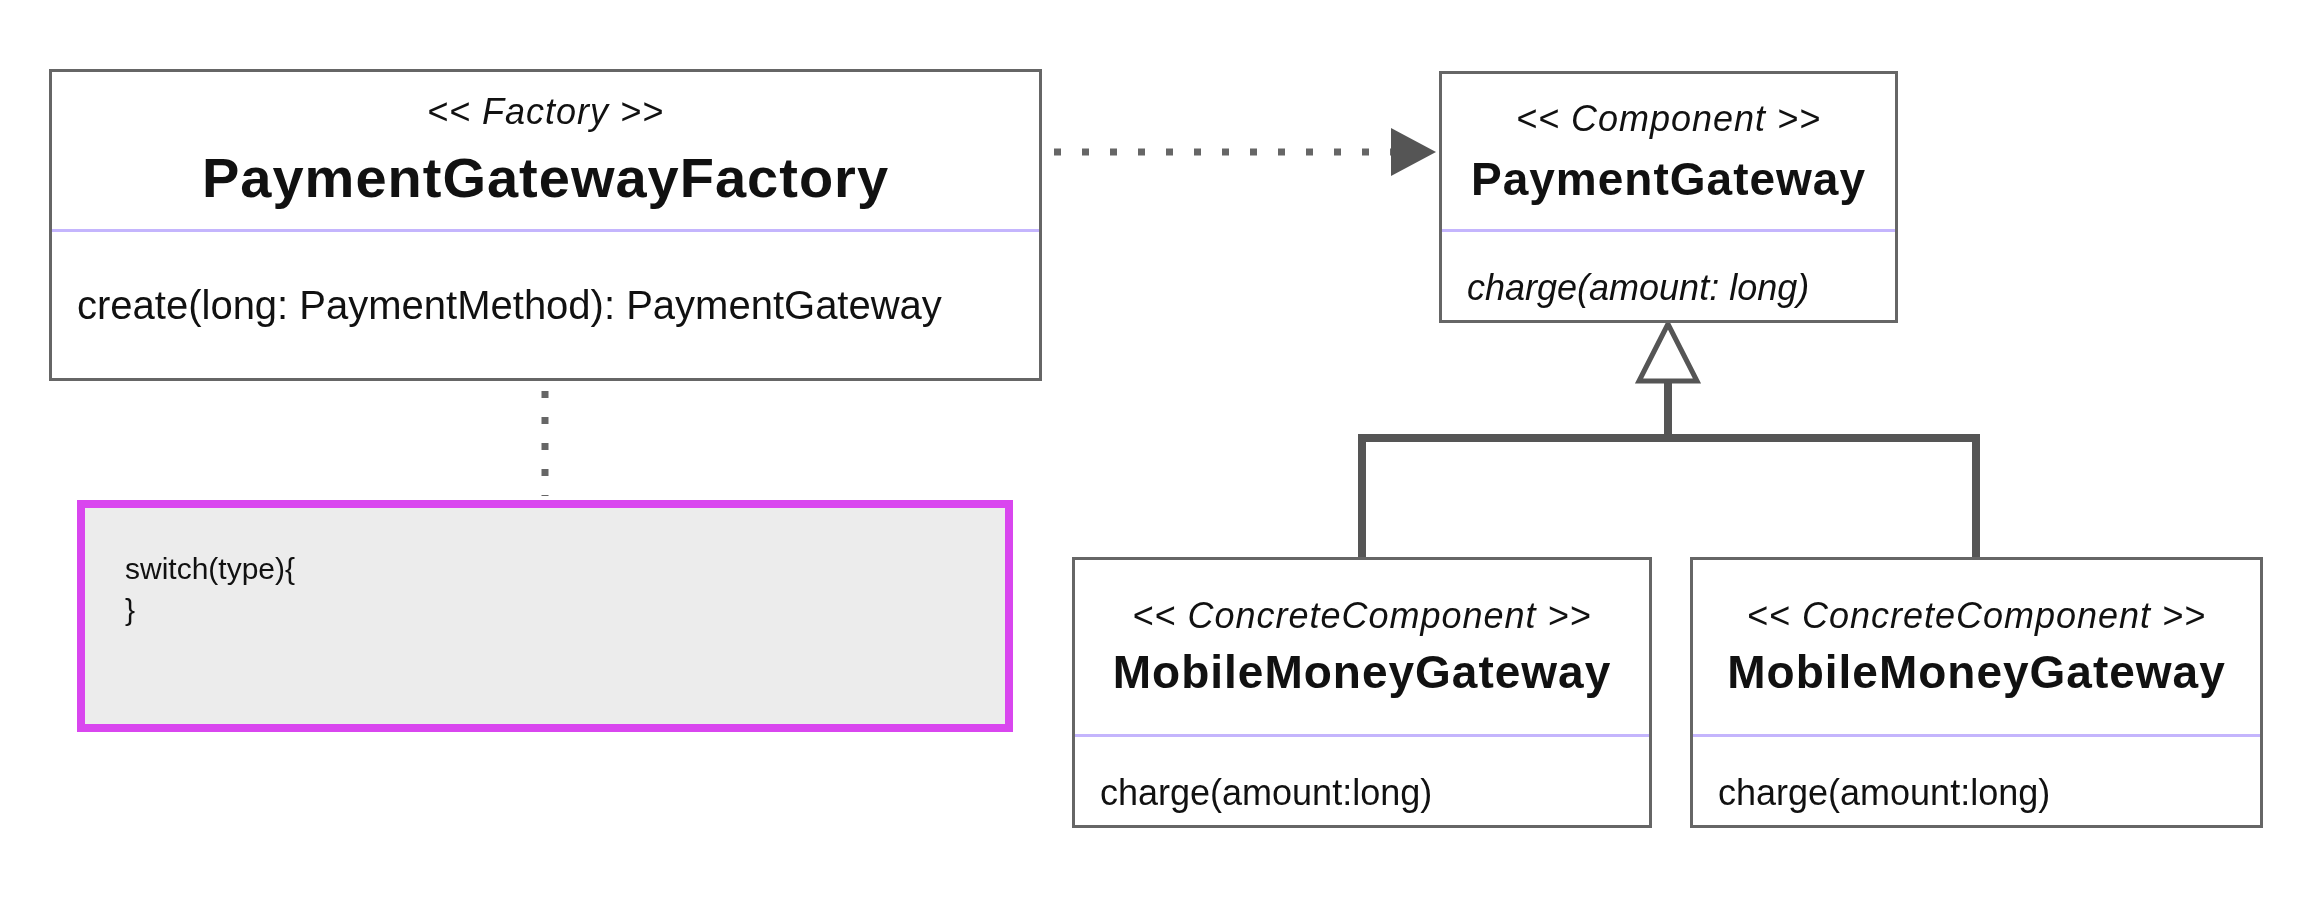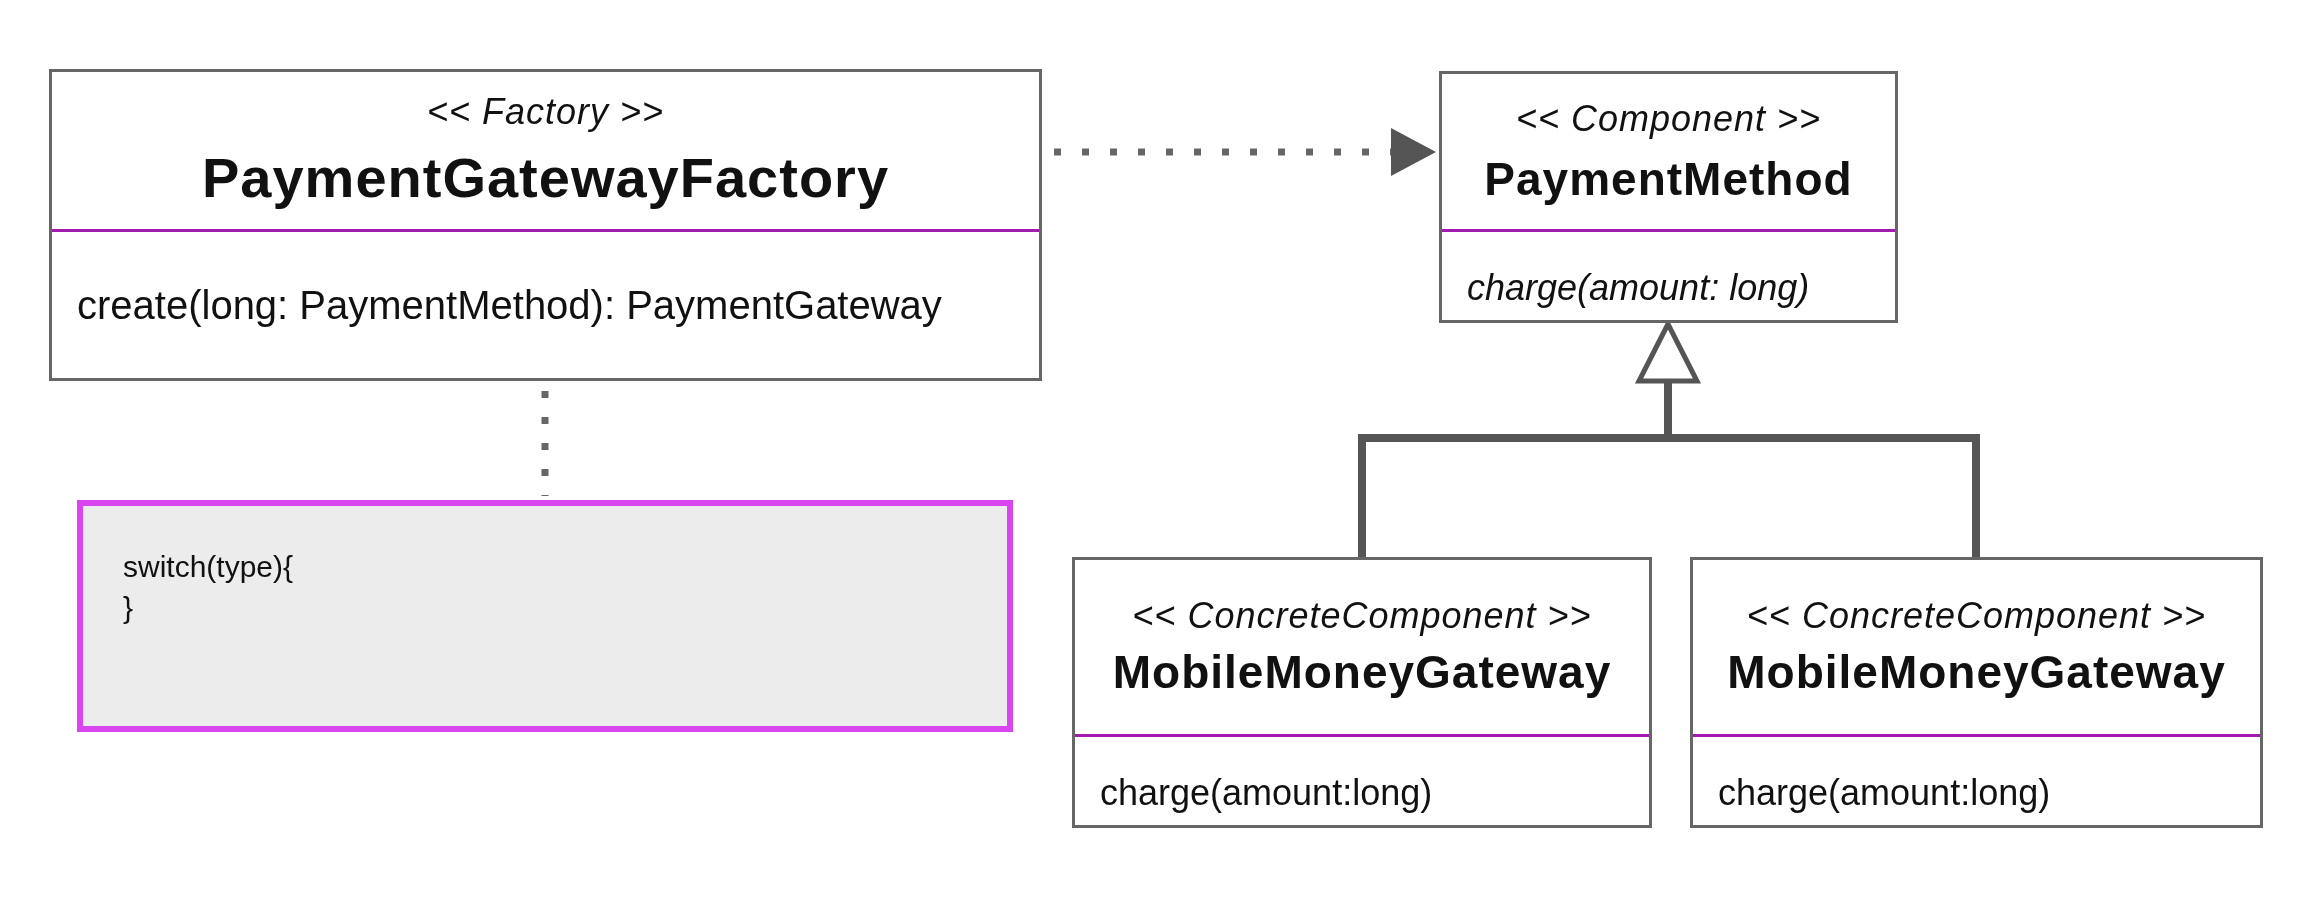--- a/index.html
+++ b/index.html
@@ -24,21 +24,21 @@
     position: absolute;
     background: #ffffff;
     border: 3px solid #666666;
   }
   .compartment.title {
     display: flex;
     flex-direction: column;
     align-items: center;
     justify-content: center;
     gap: 12px;
-    border-bottom: 3px solid #a21caf;
+    border-bottom: 3px solid #c4b5fd;
   }
   .stereotype {
     font-style: italic;
     font-size: 36px;
     letter-spacing: 1px;
     white-space: nowrap;
   }
   .class-name {
     font-weight: bold;
     font-size: 46px;
@@ -52,21 +52,21 @@
   }
   .method {
     font-size: 38px;
     white-space: nowrap;
   }
   .method.abstract { font-style: italic; }
   .method.small { font-size: 36px; margin-top: 24px; }
   .note-box {
     position: absolute;
     background: #ececec;
-    border: 6px solid #d946ef;
+    border: 8px solid #d946ef;
     padding: 40px 9px 0 40px;
   }
   .note-line {
     font-size: 30px;
     line-height: 41px;
     white-space: pre;
   }
 </style>
 </head>
 <body>
@@ -91,21 +91,21 @@
       <div class="class-name" style="font-size:56px;">PaymentGatewayFactory</div>
     </div>
     <div class="compartment methods" style="height:146px;">
       <div class="method" style="font-size:40px;">create(long: PaymentMethod): PaymentGateway</div>
     </div>
   </div>
 
   <div class="class-box" style="left:1439px; top:71px; width:459px; height:252px;">
     <div class="compartment title" style="height:158px; gap:12px;">
       <div class="stereotype">&lt;&lt; Component &gt;&gt;</div>
-      <div class="class-name">PaymentMethod</div>
+      <div class="class-name">PaymentGateway</div>
     </div>
     <div class="compartment methods" style="height:88px;">
       <div class="method small abstract">charge(amount: long)</div>
     </div>
   </div>
 
   <div class="note-box" style="left:77px; top:500px; width:936px; height:232px;">
     <div class="note-line">switch(type){</div>
     <div class="note-line">}</div>
   </div>

